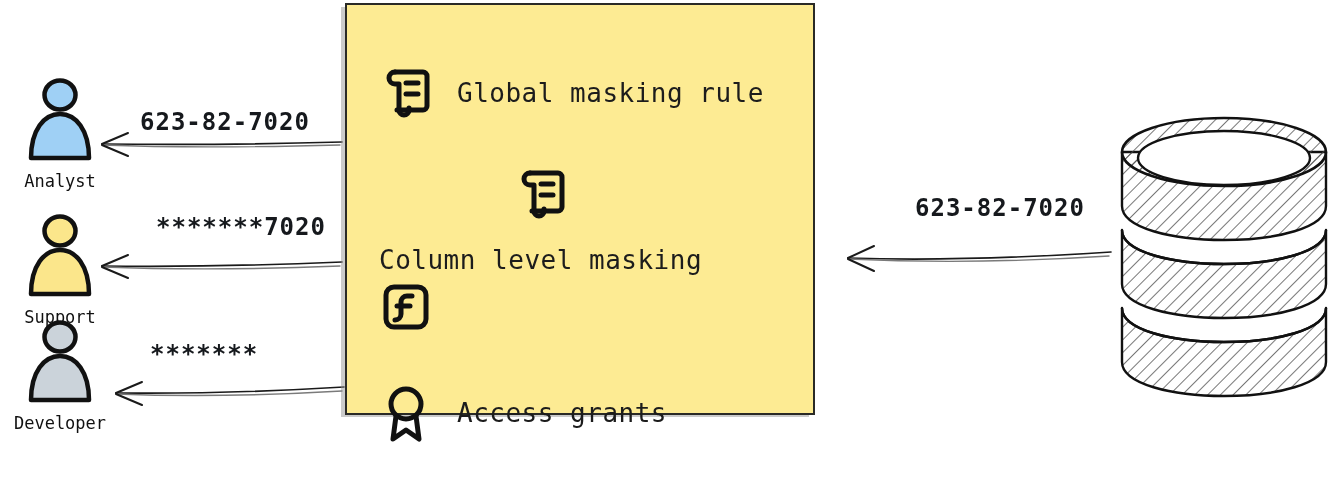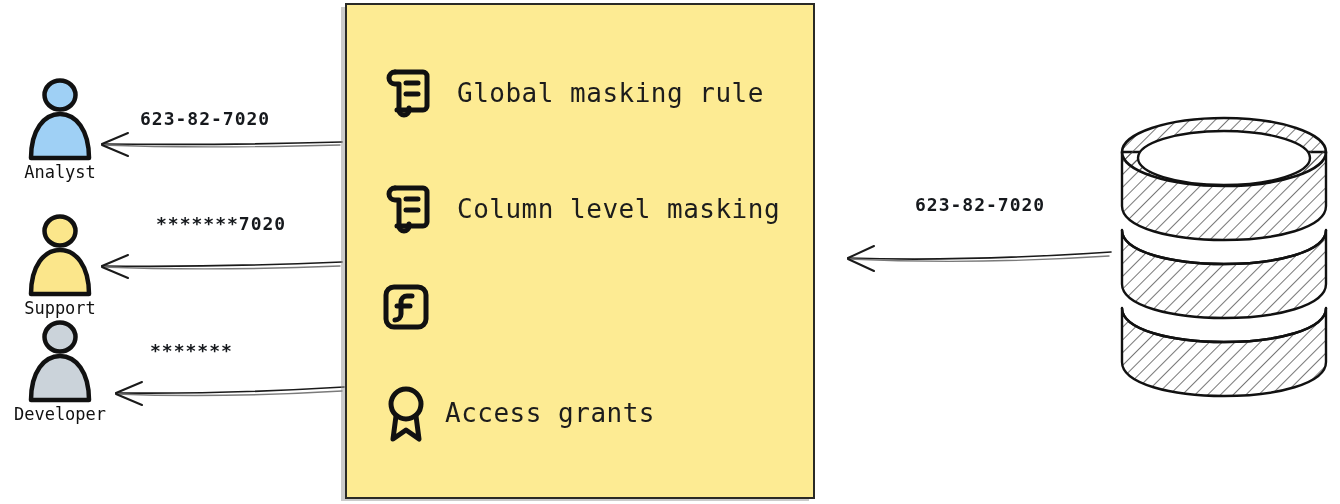--- a/index.html
+++ b/index.html
@@ -23,49 +23,49 @@
   }
   .actor .person-svg {
     display: block;
     margin: 0 auto;
   }
   .actor-label {
     font-family: "DejaVu Sans Mono", "Liberation Mono", monospace;
     font-size: 17px;
     color: #111111;
     letter-spacing: 0px;
-    margin-top: 0;
+    margin-top: 9px;
     white-space: nowrap;
   }
 
   #actor-analyst   { left: 0px;  top: 78px;  }
   #actor-support   { left: 0px;  top: 214px; }
   #actor-developer { left: 0px;  top: 320px; }
 
   
   .flow-arrow {
     position: absolute;
   }
   .flow-label {
     position: absolute;
     font-family: "DejaVu Sans Mono", "Liberation Mono", monospace;
-    font-size: 18px;
+    font-size: 24px;
     font-weight: 700;
     color: #16191d;
     white-space: nowrap;
     letter-spacing: 1px;
   }
 
   
   #policy-panel {
     position: absolute;
     left: 345px;
     top: 3px;
     width: 470px;
-    height: 496px;
+    height: 412px;
     background: #fdeb93;
     border: 2px solid #2a2a26;
     box-sizing: border-box;
     box-shadow: -5px 3px 0 -1px rgba(140,140,140,0.45);
   }
   .policy-row {
     position: absolute;
     left: 32px;
     display: flex;
     align-items: center;
@@ -80,23 +80,23 @@
     justify-content: center;
   }
   .policy-text {
     font-family: "DejaVu Sans Mono", "Liberation Mono", monospace;
     font-size: 26px;
     color: #1c1c1c;
     white-space: nowrap;
     letter-spacing: 0.5px;
   }
   #policy-row-0 { top: 58px;  }
-  #policy-row-1 { top: 174px; }
+  #policy-row-1 { top: 162px; flex-direction: column; }
   #policy-row-2 { top: 272px; }
-  #policy-row-3 { top: 378px; gap: 12px; }
+  #policy-row-3 { top: 378px; }
 
   
   #database-node {
     position: absolute;
     left: 1108px;
     top: 112px;
     width: 232px;
     height: 290px;
   }
 </style>

